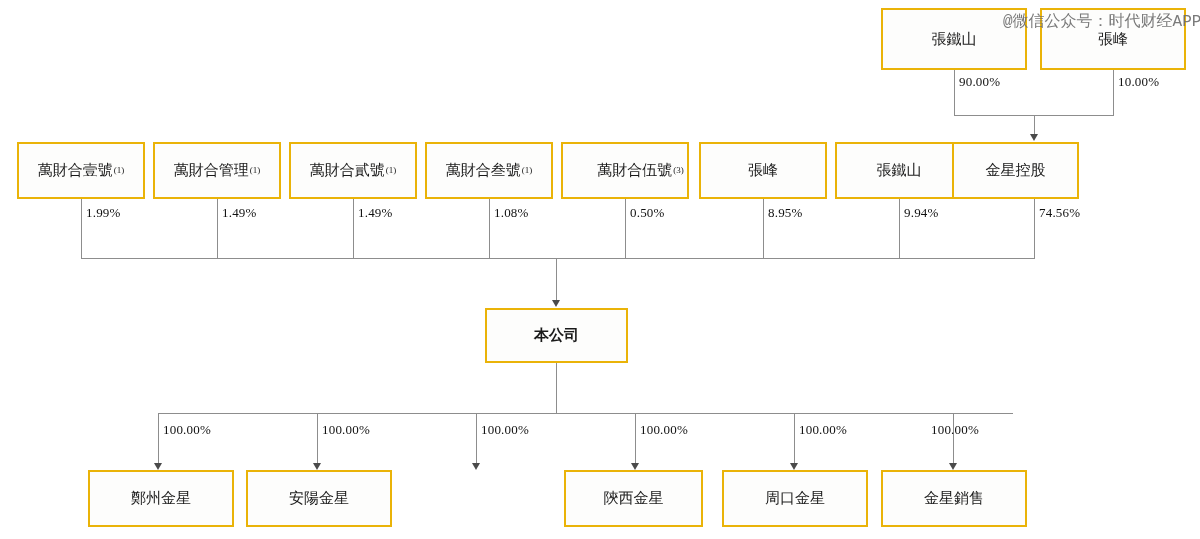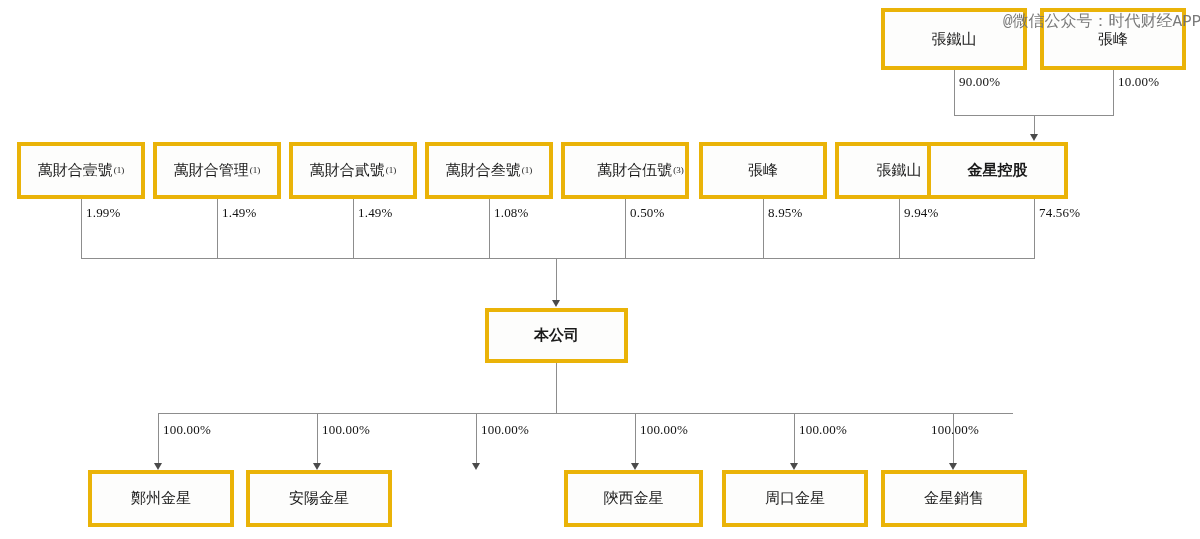--- a/index.html
+++ b/index.html
@@ -11,21 +11,21 @@
     position: relative;
     width: 1200px;
     height: 539px;
     background: #ffffff;
     font-family: "Liberation Serif", "DejaVu Serif", serif;
     overflow: hidden;
   }
   .node {
     position: absolute;
     box-sizing: border-box;
-    border: 4px solid #eab308;
+    border: 2px solid #eab308;
     background: #fdfdfc;
     display: flex;
     align-items: center;
     justify-content: center;
     color: #1a1a1a;
     font-size: 15px;
     line-height: 1.1;
     white-space: nowrap;
   }
   .node .sup {
@@ -107,21 +107,21 @@
   <div class="node" style="left:561px; top:142px; width:128px; height:57px;padding-left:31px;">
     <span>萬財合伍號</span>
       <span class="sup">(3)</span>
   </div>
   <div class="node" style="left:699px; top:142px; width:128px; height:57px;">
     <span>張峰</span>
   </div>
   <div class="node" style="left:835px; top:142px; width:128px; height:57px;">
     <span>張鐵山</span>
   </div>
-  <div class="node" style="left:927px; top:142px; width:141px; height:57px;font-weight:bold;">
+  <div class="node" style="left:952px; top:142px; width:127px; height:57px;">
     <span>金星控股</span>
   </div>
 
   <div class="edge v" style="left:81px; top:199px; height:59px;"></div>
   <div class="edge v" style="left:217px; top:199px; height:59px;"></div>
   <div class="edge v" style="left:353px; top:199px; height:59px;"></div>
   <div class="edge v" style="left:489px; top:199px; height:59px;"></div>
   <div class="edge v" style="left:625px; top:199px; height:59px;"></div>
   <div class="edge v" style="left:763px; top:199px; height:59px;"></div>
   <div class="edge v" style="left:899px; top:199px; height:59px;"></div>

